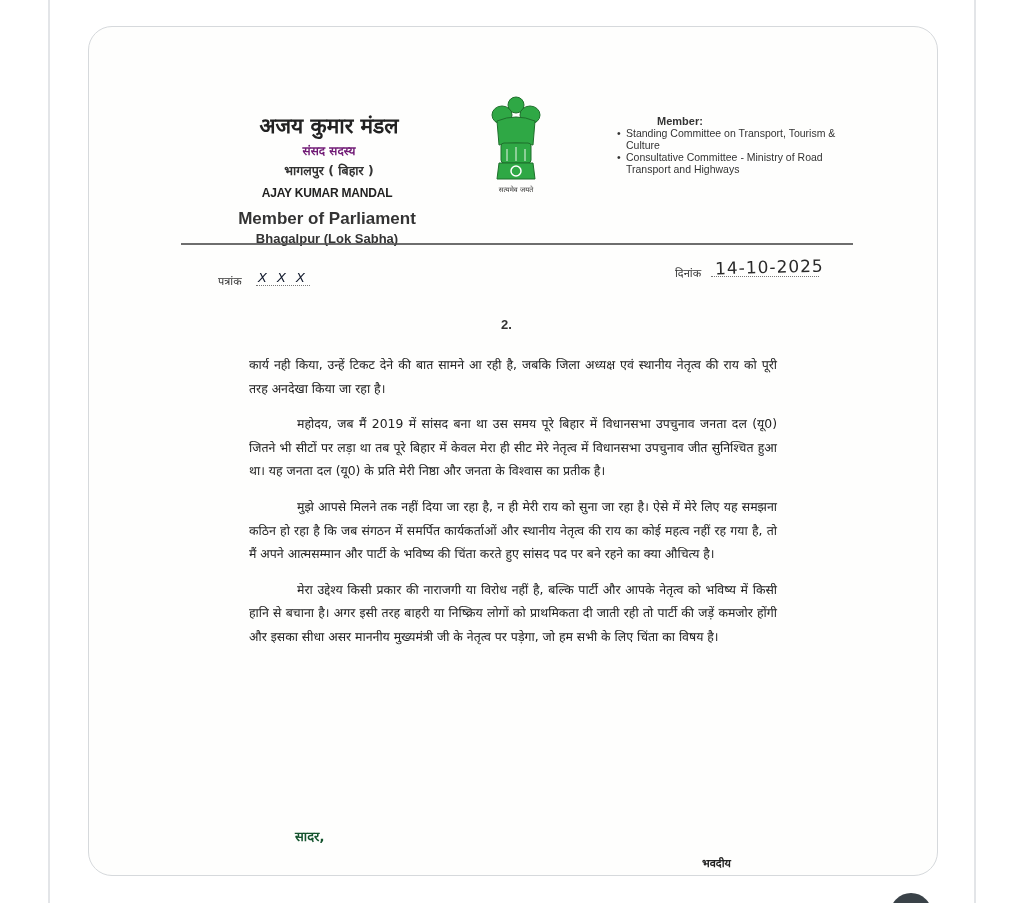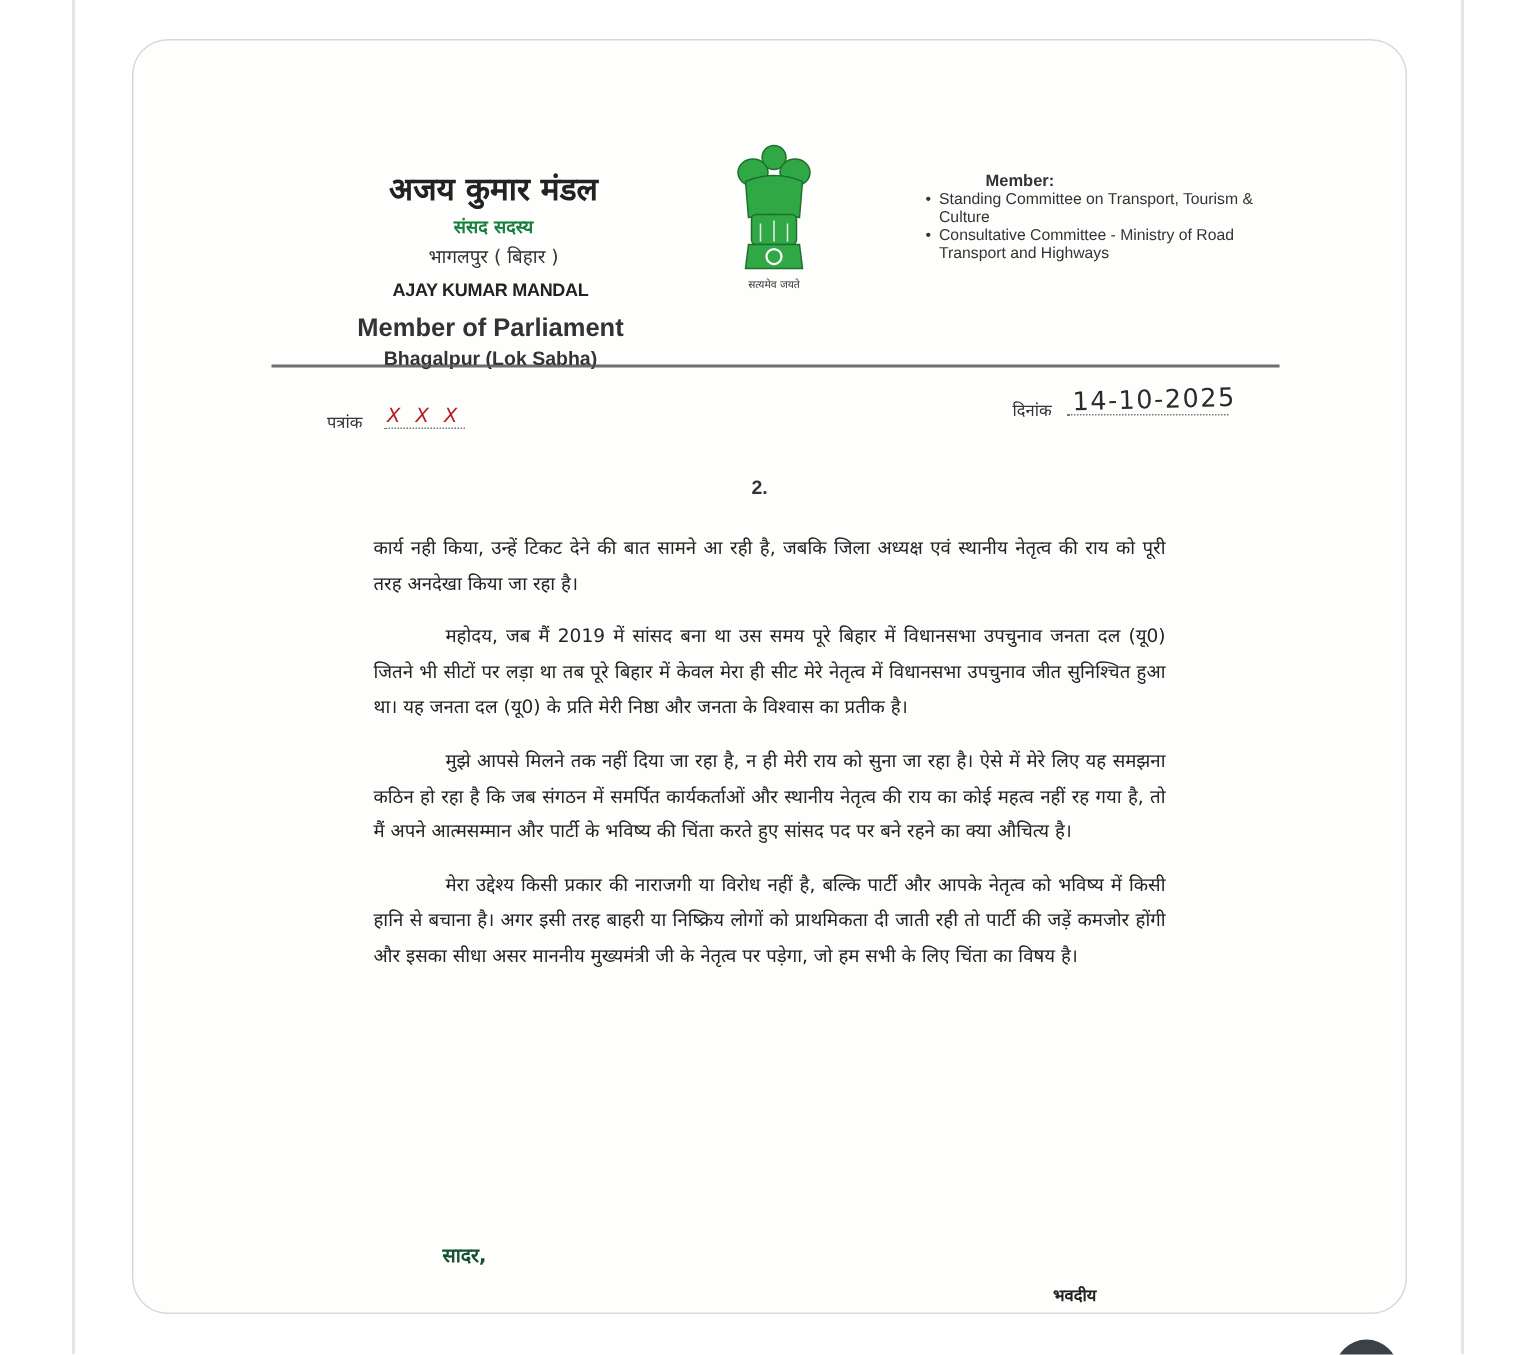--- a/index.html
+++ b/index.html
@@ -11,40 +11,40 @@
   .col-line-left { position:absolute; left:48px; top:0; width:2px; height:903px; background:#e3e5e8; }
   .col-line-right { position:absolute; left:974px; top:0; width:2px; height:903px; background:#e3e5e8; }
   .media-card {
     position:absolute; left:88px; top:26px; width:848px; height:848px;
     border:1.5px solid #d6d9dc; border-radius:24px; background:#fefefd; overflow:hidden;
   }
   .letter { position:absolute; left:0; top:0; width:848px; height:848px; color:#1d1d1d; }
   .hdr-name-hi { position:absolute; left:150px; top:84px; width:180px; text-align:center;
     font-family:"DejaVu Sans", sans-serif; font-weight:bold; font-size:21px; color:#222; }
   .hdr-sub-hi1 { position:absolute; left:150px; top:115px; width:180px; text-align:center;
-    font-family:"DejaVu Sans", sans-serif; font-weight:bold; font-size:12px; color:#15803d; }
+    font-family:"DejaVu Sans", sans-serif; font-weight:bold; font-size:12px; color:#701a75; }
   .hdr-sub-hi2 { position:absolute; left:150px; top:135px; width:180px; text-align:center;
-    font-family:"DejaVu Sans", sans-serif; font-weight:normal; font-size:12.5px; color:#333; }
+    font-family:"DejaVu Sans", sans-serif; font-weight:bold; font-size:12.5px; color:#333; }
   .hdr-name-en { position:absolute; left:118px; top:159px; width:240px; text-align:center;
     font-weight:bold; font-size:12px; color:#222; letter-spacing:-0.2px; }
   .hdr-role { position:absolute; left:118px; top:182px; width:240px; text-align:center;
     font-weight:bold; font-size:17px; color:#333; }
   .hdr-const { position:absolute; left:118px; top:204px; width:240px; text-align:center;
     font-weight:bold; font-size:13px; color:#333; }
   .emblem { position:absolute; left:398px; top:66px; width:58px; height:100px; }
   .emblem-motto { position:absolute; left:392px; top:158px; width:70px; text-align:center;
     font-family:"DejaVu Sans", sans-serif; font-size:7px; color:#333; }
   .member-box { position:absolute; left:528px; top:88px; width:230px; font-size:10.5px; color:#333; line-height:12px; }
   .member-title { font-weight:bold; font-size:11px;padding-left:40px; }
   .member-box ul { margin:0; padding:0; list-style:none; }
   .member-box li { position:relative; padding-left:9px; }
   .member-box li::before { content:"•"; position:absolute; left:0; top:0; }
   .rule { position:absolute; left:92px; top:216px; width:672px; height:2px; background:#555; opacity:0.85; }
   .ref-label { position:absolute; left:129px; top:246px; font-family:Liberation Sans, sans-serif; font-size:11px; color:#333; }
-  .ref-value { position:absolute; left:167px; top:243px; font-family:"DejaVu Sans", sans-serif; font-size:13px; color:#b91c1c; font-style:italic;
+  .ref-value { position:absolute; left:167px; top:243px; font-family:"DejaVu Sans", sans-serif; font-size:13px; color:#0f172a; font-style:italic;
     border-bottom:1px dotted #777; padding:0 2px; letter-spacing:3px; }
   .date-label { position:absolute; left:586px; top:238px; font-family:"DejaVu Sans", sans-serif; font-size:11px; color:#333; }
   .date-value { position:absolute; left:626px; top:230px; font-family:"DejaVu Sans", sans-serif; font-size:17px; color:#2a2a2a;
     letter-spacing:1px; transform:rotate(-1.5deg); }
   .date-dots { position:absolute; left:622px; top:249px; width:108px; border-bottom:1px dotted #777; }
   .page-no { position:absolute; left:412px; top:290px; font-weight:bold; font-size:13px; color:#333; }
   .body-text { position:absolute; left:160px; top:326px; width:528px;
     font-family:"DejaVu Sans", sans-serif; font-size:12.4px; line-height:23.6px; color:#222; text-align:justify; }
   .para { margin:0 0 12px 0; text-indent:0; }
   .para.indent { text-indent:48px; }

